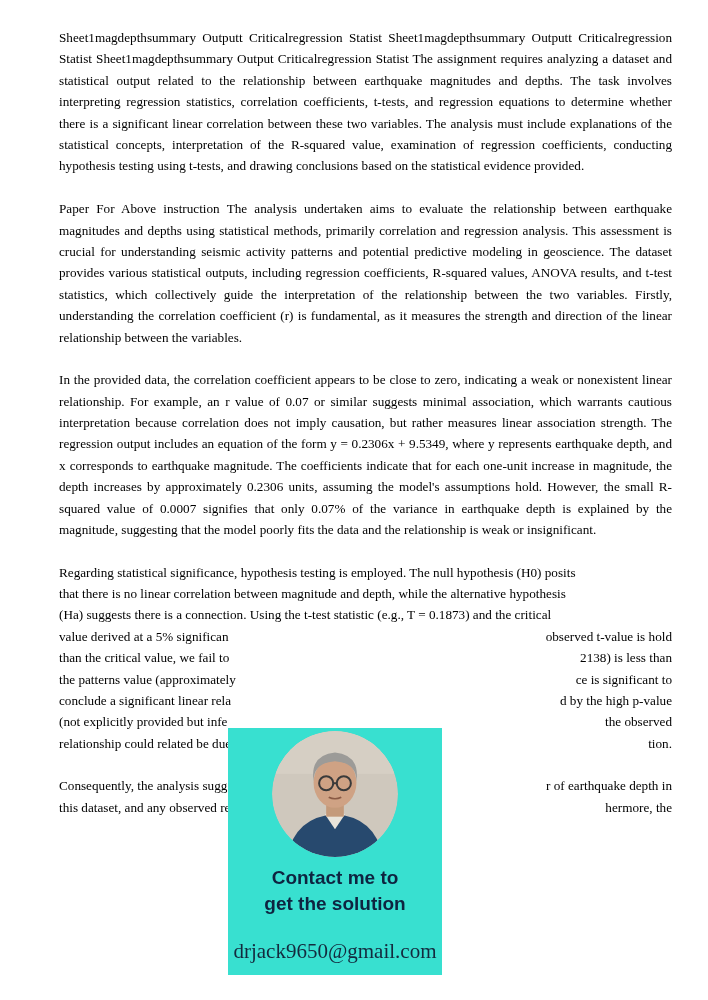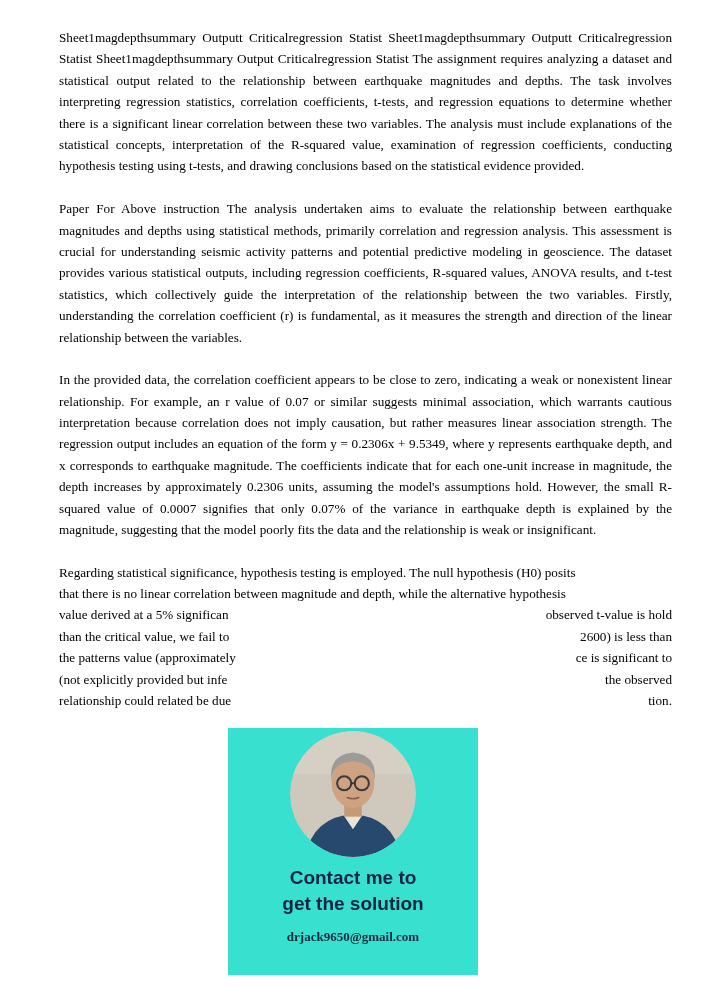--- a/index.html
+++ b/index.html
@@ -29,21 +29,21 @@
   .line {
     height: 21.4px;
     display: flex;
     justify-content: space-between;
     white-space: nowrap;
   }
   .overlay {
     position: absolute;
     left: 228px;
     top: 728px;
-    width: 250px;
+    width: 214px;
     height: 247px;
     background: var(--overlay-bg, #38E0D0);
     text-align: center;
     box-sizing: border-box;
     padding-top: 3px;
   }
   .avatar {
     width: 126px;
     height: 126px;
     margin: 0 auto;
@@ -53,62 +53,80 @@
   .avatar svg { display: block; width: 126px; height: 126px; }
   .cta {
     margin-top: 8px;
     font-family: "Liberation Sans", sans-serif;
     font-weight: bold;
     font-size: 19px;
     line-height: 26px;
     color: var(--heading-text, #0E2440);
   }
   .email {
-    margin-top: 12px;
+    margin-top: 22px;
     font-family: "Liberation Serif", serif;
-    font-weight: bold;
-    font-size: 13px;
+    font-weight: normal;
+    font-size: 21px;
     color: var(--email-text, #142A3E);
   }
 </style>
 </head>
 <body style="background: rgb(255, 255, 255);">
 
 <div class="doc" id="doc">
     <p class="para">Sheet1magdepthsummary Outputt Criticalregression Statist Sheet1magdepthsummary Outputt Criticalregression Statist Sheet1magdepthsummary Output Criticalregression Statist The assignment requires analyzing a dataset and statistical output related to the relationship between earthquake magnitudes and depths. The task involves interpreting regression statistics, correlation coefficients, t-tests, and regression equations to determine whether there is a significant linear correlation between these two variables. The analysis must include explanations of the statistical concepts, interpretation of the R-squared value, examination of regression coefficients, conducting hypothesis testing using t-tests, and drawing conclusions based on the statistical evidence provided.</p>
     <p class="para">Paper For Above instruction The analysis undertaken aims to evaluate the relationship between earthquake magnitudes and depths using statistical methods, primarily correlation and regression analysis. This assessment is crucial for understanding seismic activity patterns and potential predictive modeling in geoscience. The dataset provides various statistical outputs, including regression coefficients, R-squared values, ANOVA results, and t-test statistics, which collectively guide the interpretation of the relationship between the two variables. Firstly, understanding the correlation coefficient (r) is fundamental, as it measures the strength and direction of the linear relationship between the variables.</p>
     <p class="para">In the provided data, the correlation coefficient appears to be close to zero, indicating a weak or nonexistent linear relationship. For example, an r value of 0.07 or similar suggests minimal association, which warrants cautious interpretation because correlation does not imply causation, but rather measures linear association strength. The regression output includes an equation of the form y = 0.2306x + 9.5349, where y represents earthquake depth, and x corresponds to earthquake magnitude. The coefficients indicate that for each one-unit increase in magnitude, the depth increases by approximately 0.2306 units, assuming the model's assumptions hold. However, the small R-squared value of 0.0007 signifies that only 0.07% of the variance in earthquake depth is explained by the magnitude, suggesting that the model poorly fits the data and the relationship is weak or insignificant.</p>
     <div class="para lines">
       <div class="line">
         <span>Regarding statistical significance, hypothesis testing is employed. The null hypothesis (H0) posits</span>
         <span></span>
       </div>
       <div class="line">
         <span>that there is no linear correlation between magnitude and depth, while the alternative hypothesis</span>
         <span></span>
       </div>
       <div class="line">
+        <span>(Ha) suggests there is a connection. Using the t-test statistic (e.g., T = 0.1873) and the critical</span>
+        <span></span>
+      </div>
+      <div class="line">
         <span>value derived at a 5% significan</span>
         <span>observed t-value is hold</span>
       </div>
       <div class="line">
         <span>than the critical value, we fail to</span>
-        <span>2600) is less than</span>
+        <span>2138) is less than</span>
       </div>
       <div class="line">
         <span>the patterns value (approximately</span>
         <span>ce is significant to</span>
+      </div>
+      <div class="line">
+        <span>conclude a significant linear rela</span>
+        <span>d by the high p-value</span>
       </div>
       <div class="line">
         <span>(not explicitly provided but infe</span>
         <span>the observed</span>
       </div>
       <div class="line">
         <span>relationship could related be due</span>
         <span>tion.</span>
+      </div>
+    </div>
+    <div class="para lines">
+      <div class="line">
+        <span>Consequently, the analysis sugg</span>
+        <span>r of earthquake depth in</span>
+      </div>
+      <div class="line">
+        <span>this dataset, and any observed re</span>
+        <span>hermore, the</span>
       </div>
     </div>
   </div>
 
 <div class="overlay">
   <div class="avatar">
     <svg viewBox="0 0 100 100">
       <defs>
           <clipPath id="avclip">
             <circle cx="50" cy="50" r="50"></circle>

